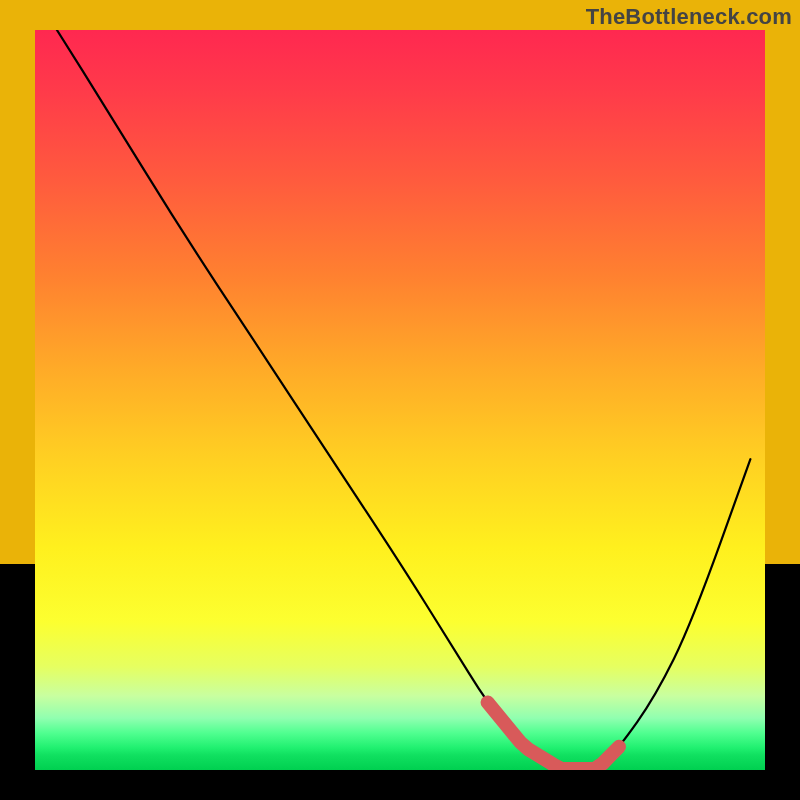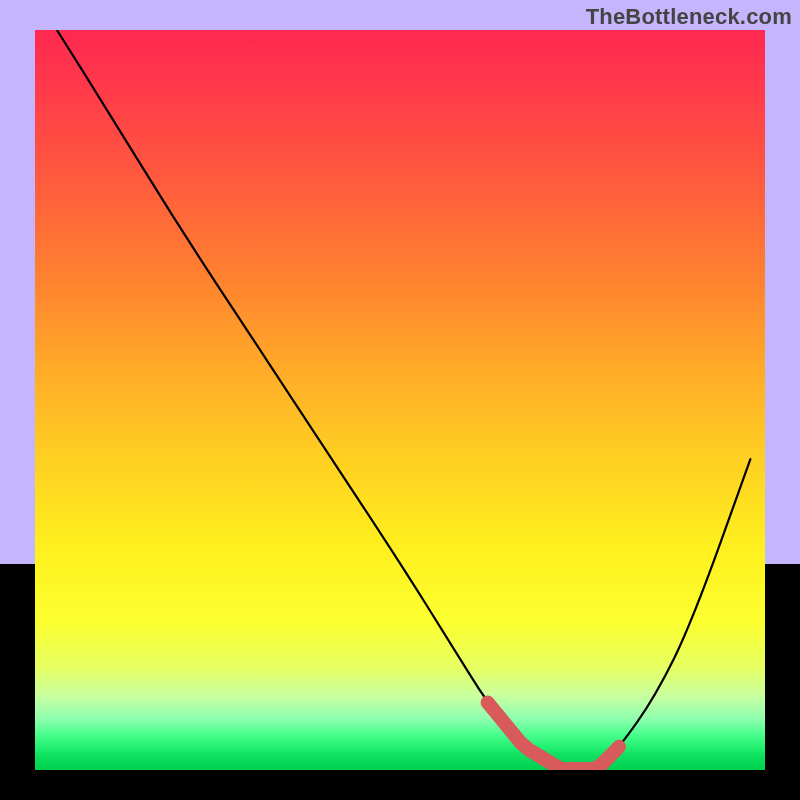--- a/index.html
+++ b/index.html
@@ -8,21 +8,21 @@
     width: 800px;
     height: 800px;
     background: #000;
     overflow: hidden;
     font-family: Arial, Helvetica, sans-serif;
   }
   .frame {
     position: relative;
     width: 800px;
     height: 564px;
-    background: #c4b5fd;
+    background: #eab308;
   }
   .watermark {
     position: absolute;
     top: 4px;
     right: 8px;
     color: #444;
     font-size: 22px;
     font-weight: 600;
     z-index: 10;
     letter-spacing: 0.2px;

